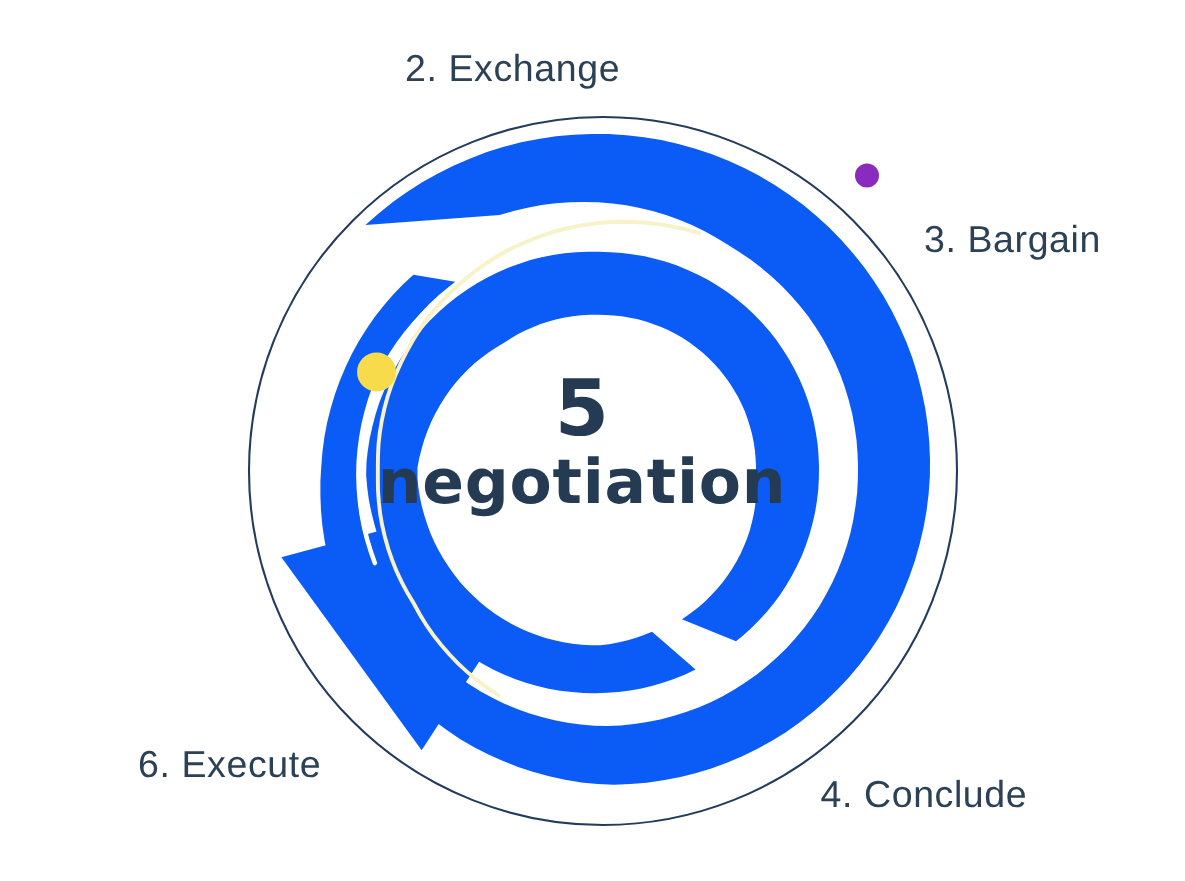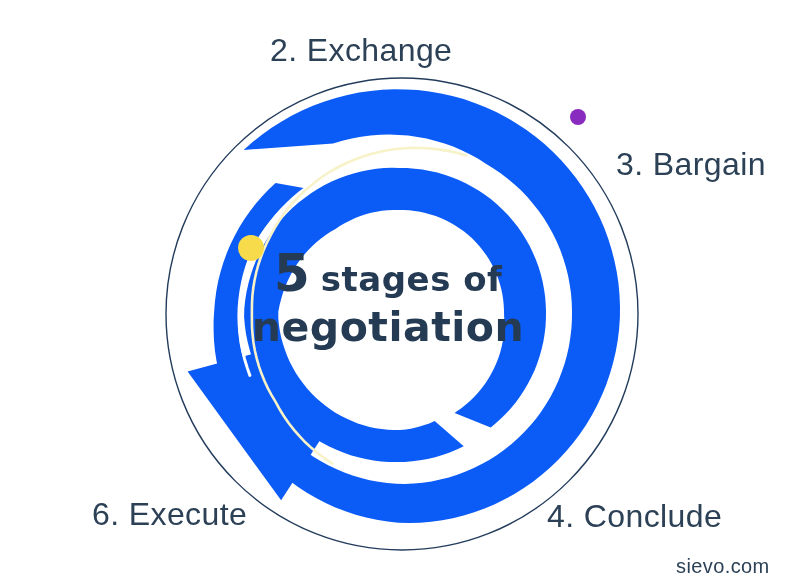--- a/index.html
+++ b/index.html
@@ -2,21 +2,21 @@
 <html><head>
 <meta charset="utf-8">
 <style>
   html,body{margin:0;padding:0;background:#ffffff;}
   #canvas{
     position:relative;width:790px;height:587px;background:#ffffff;overflow:hidden;
     font-family:"Liberation Sans", sans-serif;
   }
   #diagram-svg{position:absolute;left:0;top:0;width:790px;height:587px;}
   .stage-label{
-    position:absolute;font-size:32px;font-weight:400;letter-spacing:.4px;
+    position:absolute;font-size:25px;font-weight:400;letter-spacing:.4px;
     color:#2c4156;white-space:nowrap;font-family:"Liberation Sans", sans-serif;
   }
   .watermark{
     position:absolute;font-size:20px;font-weight:400;letter-spacing:.4px;
     color:#2c4156;white-space:nowrap;font-family:"Liberation Sans", sans-serif;
   }
   .center-title{
     position:absolute;transform:translateX(-50%);text-align:center;
     color:#243b53;font-family:"DejaVu Sans", sans-serif;font-weight:bold;
   }
@@ -36,26 +36,24 @@
       <path d="M463.7 446.3L456.8 449.6L449.7 452.5L442.4 455.0L435.1 457.2L427.6 459.0L420.0 460.3L412.3 461.3L404.6 461.9L396.8 462.1L389.1 462.0L381.3 461.4L373.5 460.5L365.8 459.1L358.2 457.3L350.6 455.2L343.2 452.6L335.9 449.6L328.7 446.3L321.7 442.5L314.9 438.4L308.3 434.0L301.9 429.1L295.8 424.0L289.9 418.5L284.4 412.7L279.1 406.6L274.1 400.2L269.5 393.6L265.2 386.7L261.3 379.6L257.8 372.3L254.6 364.8L251.8 357.1L249.5 349.2L247.5 341.2L245.9 333.2L244.8 325.0L244.1 316.8L244.3 308.5L245.2 300.3L246.5 292.1L248.3 284.1L250.4 276.2L252.9 268.4L255.9 260.8L259.2 253.4L262.9 246.2L267.0 239.2L271.4 232.4L276.2 225.9L281.2 219.6L286.6 213.7L292.3 208.1L298.3 202.8L304.6 197.9L311.0 193.3L317.7 189.0L324.6 185.1L331.6 181.6L338.8 178.5L346.2 175.8L353.6 173.4L361.1 171.5L368.7 170.0L376.4 168.8L384.1 168.1L391.8 167.8L399.4 167.9L407.1 168.1L414.7 168.7L422.3 169.6L429.8 170.9L437.2 172.6L444.6 174.7L451.8 177.2L458.8 180.1L465.7 183.3L472.5 186.9L479.0 190.8L485.3 195.0L491.4 199.6L497.2 204.5L502.7 209.7L508.0 215.1L513.0 220.9L517.7 226.8L522.0 233.1L526.0 239.5L529.7 246.1L533.0 252.9L536.0 259.9L538.6 267.0L540.8 274.2L542.6 281.5L544.0 289.0L545.1 296.4L545.7 303.9L546.0 311.5L545.9 319.0L545.5 326.6L544.6 334.0L543.4 341.5L541.7 348.8L539.7 356.1L537.3 363.3L534.6 370.3L531.4 377.1L527.9 383.8L524.1 390.3L520.0 396.6L515.5 402.7L510.7 408.5L505.6 414.0L500.2 419.3L494.6 424.3L490.7 427.5L454.6 412.9L456.2 411.8L461.0 408.4L465.6 404.8L470.0 401.0L474.1 396.9L478.0 392.7L481.7 388.3L485.1 383.7L488.2 379.0L491.1 374.1L493.7 369.1L496.0 364.0L498.1 358.8L499.9 353.5L501.3 348.2L502.5 342.8L503.4 337.4L504.0 332.0L504.4 326.6L504.4 321.2L504.1 315.8L504.0 310.4L503.7 305.1L503.2 299.8L502.4 294.5L501.3 289.2L499.9 284.1L498.3 279.0L496.4 273.9L494.2 269.0L491.8 264.2L489.1 259.6L486.2 255.0L483.0 250.7L479.7 246.5L476.1 242.5L472.3 238.6L468.3 235.0L464.1 231.6L459.7 228.4L455.2 225.4L450.5 222.7L445.7 220.2L440.8 218.0L435.7 216.1L430.6 214.4L425.3 212.9L420.0 211.8L414.7 210.9L409.2 210.3L403.8 210.0L398.4 209.9L392.9 209.9L387.4 210.2L381.9 210.8L376.5 211.7L371.1 212.8L365.7 214.3L360.4 216.0L355.2 218.1L350.1 220.4L345.1 222.9L340.2 225.8L335.5 228.9L330.5 231.8L325.7 235.0L321.0 238.5L316.4 242.2L312.1 246.2L307.9 250.5L303.9 255.0L300.1 259.8L296.6 264.8L293.3 270.1L290.3 275.5L287.5 281.2L285.1 287.0L282.9 293.0L281.1 299.2L279.5 305.4L278.3 311.8L278.3 318.3L278.9 324.8L279.9 331.2L281.2 337.5L282.9 343.7L284.9 349.8L287.1 355.8L289.7 361.7L292.6 367.3L295.8 372.9L299.3 378.2L303.0 383.3L306.9 388.3L311.2 393.0L315.6 397.4L320.3 401.6L325.2 405.6L330.2 409.3L335.4 412.7L340.8 415.8L346.4 418.6L352.0 421.1L357.8 423.4L363.7 425.3L369.6 426.9L375.6 428.2L381.7 429.1L387.8 429.8L393.9 430.1L400.0 430.1L406.0 429.5L412.0 428.4L417.9 427.0L423.6 425.3L429.3 423.4L434.7 421.1Z" fill="#0b5bf6"></path>
       <path d="M187.6 371.5L273.5 348.4L329.6 425.5L281.1 500.2Z" fill="#0b5bf6"></path>
       <path d="M249.9 375.4L247.1 367.4L244.6 359.1L242.6 350.8L241.0 342.4L239.9 333.9L239.2 325.4L238.9 316.8L239.1 308.3L239.8 299.8L240.9 291.4L242.4 283.0L244.4 274.7L246.8 266.5L249.6 258.5L252.8 250.7L256.7 243.1L261.0 235.9L265.7 228.9L270.8 222.1L276.2 215.7L281.9 209.6L287.9 203.8L294.1 198.3L296.3 196.6" fill="none" stroke="#ffffff" stroke-width="3" stroke-linecap="round"></path>
       <path d="M332.3 463.5L325.1 458.7L318.2 453.5L311.6 448.1L305.3 442.3L299.5 436.2L294.0 429.8L288.8 423.3L284.1 416.5L279.8 409.5L275.9 402.3L271.7 395.4L267.9 388.3L264.5 381.1L261.5 373.6L258.9 366.1L256.7 358.4L254.9 350.7L253.5 342.9L252.6 335.0L252.0 327.1L251.9 319.2L251.9 311.4L252.0 303.5L252.4 295.6L253.3 287.8L254.6 280.0L256.3 272.2L258.4 264.5L260.9 257.0L263.8 249.6L267.1 242.3L270.7 235.1L274.6 228.0L278.8 221.2L283.4 214.5L288.4 208.0L293.7 201.8L299.4 195.9L305.3 190.3L311.6 184.9L318.1 179.8L324.9 175.0L332.0 170.5L339.4 166.5L347.0 162.8L354.8 159.5L362.8 156.6L370.9 154.0L379.2 151.9L387.7 150.2L396.2 149.0L404.9 148.2L413.6 147.8L422.4 148.0L431.2 148.6L440.0 149.6L448.7 151.1L457.4 153.0L466.1 155.5" fill="none" stroke="#f7f2c8" stroke-width="2.6" stroke-linecap="round"></path>
       <circle cx="251" cy="248" r="13" fill="#f8db4b"></circle>
       <circle cx="578" cy="117" r="8" fill="#8a2bc0"></circle>
     </svg>
 
   <div class="stage-label" style="left: 270px; top: 32px;">2. Exchange</div>
   <div class="stage-label" style="left: 616px; top: 146px;">3. Bargain</div>
-  <div class="stage-label" style="left: 547px; top: 498px;">4. Conclude</div>
+  <div class="stage-label" style="left: 547px; top: 516px;">4. Conclude</div>
   <div class="stage-label" style="left: 92px; top: 496px;">6. Execute</div>
 
   <div class="center-title" style="left: 388px; top: 250px;">
     <div class="title-line1">
       <span class="title-number">5</span>
-      <span class="title-rest">stages of</span>
     </div>
     <div class="title-line2">negotiation</div>
   </div>
 
-  <div class="watermark" style="left: 676px; top: 555px;">sievo.com</div>
 
 </div>
 
 </body></html>

